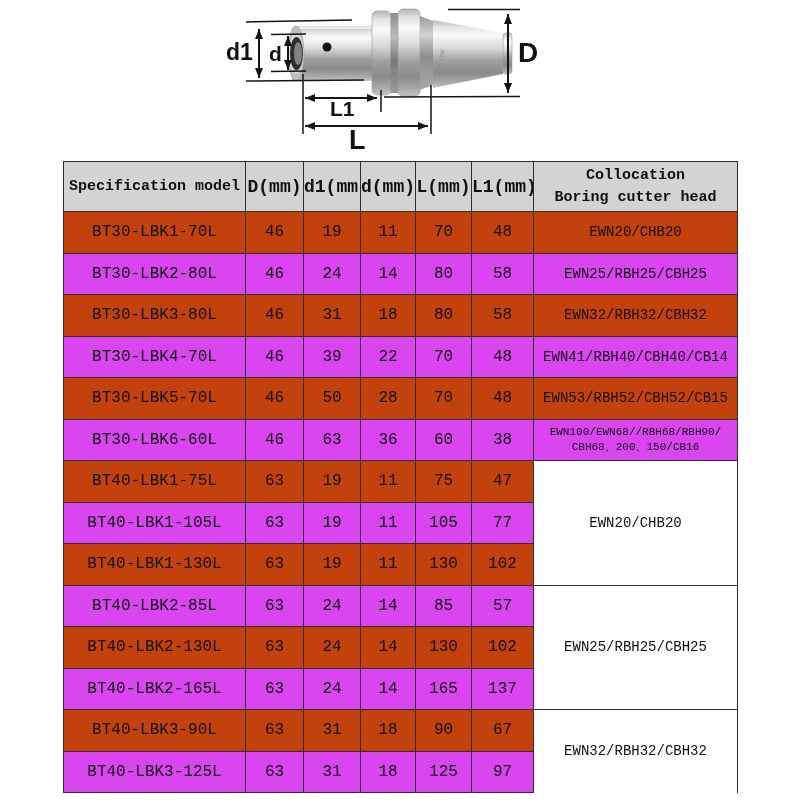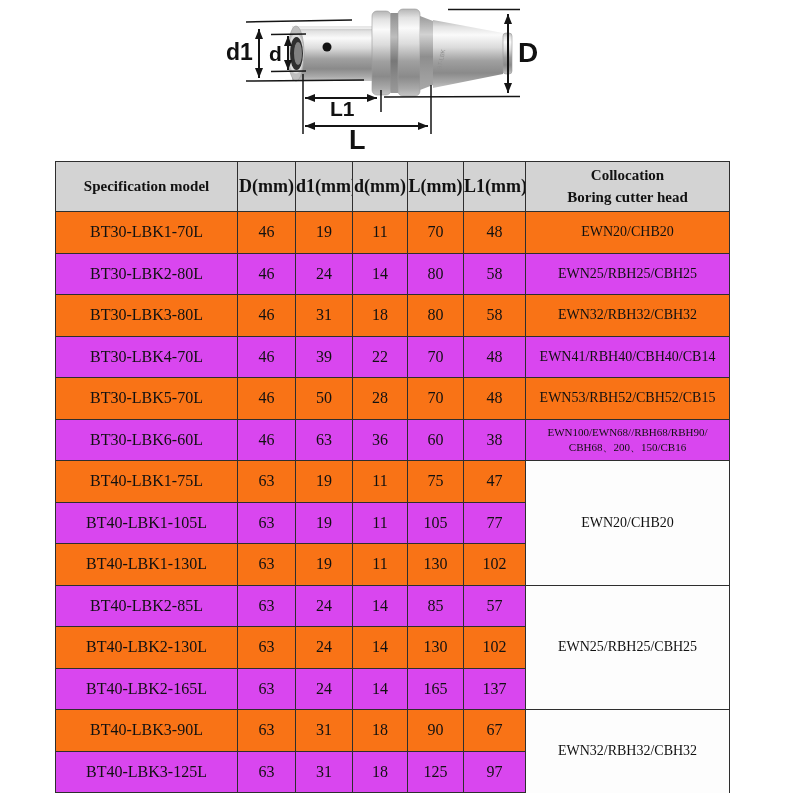--- a/index.html
+++ b/index.html
@@ -2,31 +2,31 @@
 <html><head>
 <meta charset="utf-8">
 <style>
   html,body{margin:0;padding:0;}
   body{
     width:800px;height:800px;background:#ffffff;position:relative;overflow:hidden;
     font-family:"Liberation Mono","DejaVu Sans Mono",monospace;color:#111;
   }
   .diagram{position:absolute;left:0;top:0;width:800px;height:160px;}
   .spec-table{
-    position:absolute;left:55px;top:161px;width:674px;
-    border-collapse:collapse;table-layout:fixed;font-family:Liberation Serif, serif;
+    position:absolute;left:63px;top:161px;width:674px;
+    border-collapse:collapse;table-layout:fixed;
   }
   .spec-table th,.spec-table td{
     border:1.5px solid #2e2e2e;text-align:center;vertical-align:middle;
     padding:0;overflow:hidden;
   }
   .spec-table thead tr{height:50px;background:#d3d3d3;}
   .spec-table th{font-weight:bold;font-size:15px;}
   .spec-table th.small-h{font-size:18px;}
-  .spec-table tbody tr{height:41.5px;background:#f97316;}
+  .spec-table tbody tr{height:41.5px;background:#c2410c;}
   .spec-table tbody tr.shaded{background:#d946ef;}
   .spec-table td.model{font-size:16px;}
   .spec-table td.num{font-size:16px;}
   .spec-table td.colloc{font-size:14px;}
   .spec-table td.colloc.small{font-size:11px;line-height:1.35;margin-top:36px;}
   .spec-table td.colloc.merged{background:#fdfdfd;}
   .spec-table td.colloc.open-bottom{border-bottom:none;}
   .colloc-head div{line-height:1.45;}
   col.c-model{width:182px;} col.c-D{width:58px;} col.c-d1{width:57px;}
   col.c-d{width:55px;} col.c-L{width:56px;} col.c-L1{width:62px;} col.c-col{width:204px;}

